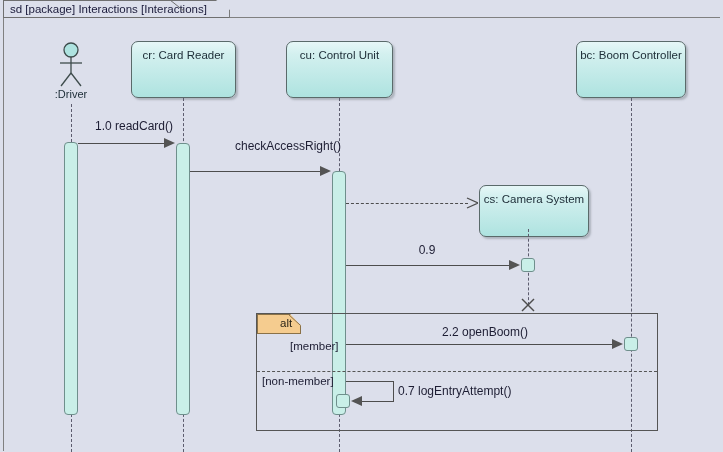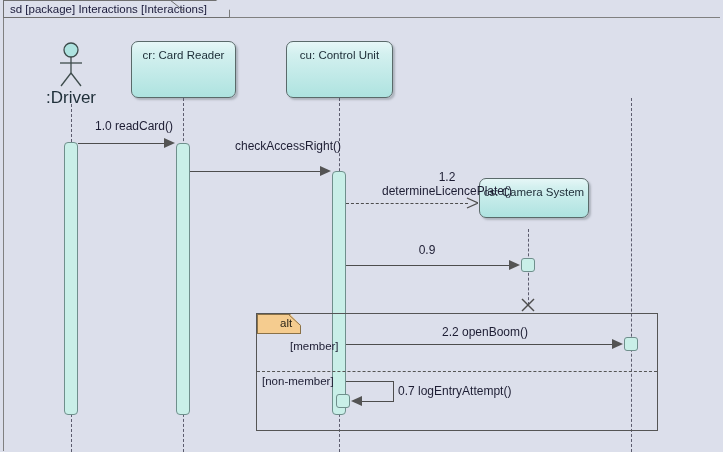--- a/index.html
+++ b/index.html
@@ -63,21 +63,21 @@
     text-align: center;
     font-size: 11.5px;
     color: #20303a;
     padding-top: 7px;
     white-space: nowrap;
     overflow: visible;
   }
   
   .actor-label {
     position: absolute;
-    font-size: 17px;
+    font-size: 11px;
     color: #20303a;
     white-space: nowrap;
     text-align: center;
   }
   
   .lifeline {
     position: absolute;
     width: 0;
     border-left: 1px dashed #5c5c6e;
   }
@@ -182,22 +182,25 @@
   </svg>
 
   <div class="lifeline-box" style="left:131px; top:41px; width:105px; height:57px;">
     <span>cr: Card Reader</span>
   </div>
 
   <div class="lifeline-box" style="left:286px; top:41px; width:107px; height:57px;">
     <span>cu: Control Unit</span>
   </div>
 
-
-  <div class="lifeline-box" style="left:479px; top:178px; width:110px; height:40px;">
+  <div class="lifeline-box" style="left:576px; top:41px; width:110px; height:57px;">
+    <span>bc: Boom Controller</span>
+  </div>
+
+  <div class="lifeline-box" style="left:479px; top:185px; width:110px; height:52px;">
     <span>cs: Camera System</span>
   </div>
 
   <svg style="position:absolute; left:55px; top:42px; width:32px; height:46px;">
     <circle cx="16" cy="8" r="7" fill="#aee3e0" stroke="#3d4b4b" stroke-width="1.3"></circle>
     <line x1="16" y1="15" x2="16" y2="31" stroke="#3d4b4b" stroke-width="1.3"></line>
     <line x1="5" y1="21" x2="27" y2="21" stroke="#3d4b4b" stroke-width="1.3"></line>
     <line x1="16" y1="31" x2="6" y2="44" stroke="#3d4b4b" stroke-width="1.3"></line>
     <line x1="16" y1="31" x2="26" y2="44" stroke="#3d4b4b" stroke-width="1.3"></line>
   </svg>
@@ -219,24 +222,20 @@
   <div class="msg-label" style="left:74px; top:119px; width:120px;">1.0 readCard()</div>
   <div class="msg-line" style="left:78px; top:143px; width:87px;"></div>
   <div class="arrow-solid-right" style="left:164px; top:138px;"></div>
 
   <div class="msg-label" style="left:198px; top:139px; width:180px;">
     <span>checkAccessRight()</span>
   </div>
   <div class="msg-line" style="left:190px; top:171px; width:131px;"></div>
   <div class="arrow-solid-right" style="left:320px; top:166px;"></div>
 
-  <div class="msg-label" style="left:352px; top:170px; width:190px;">
-    <span class="num">1.2</span>
-    <span>determineLicencePlate()</span>
-  </div>
   <div class="msg-line dashed" style="left:346px; top:203px; width:122px;"></div>
   <svg class="arrow-open-right" style="left:466px; top:197px;">
     <polyline points="1,1 12,6 1,11" fill="none" stroke="#4d4d4d" stroke-width="1.3"></polyline>
   </svg>
 
   <div class="msg-label" style="left:397px; top:243px; width:60px;">0.9</div>
   <div class="msg-line" style="left:346px; top:265px; width:164px;"></div>
   <div class="arrow-solid-right" style="left:509px; top:260px;"></div>
 
   <svg class="destroy-x" style="left:521px; top:298px;">

